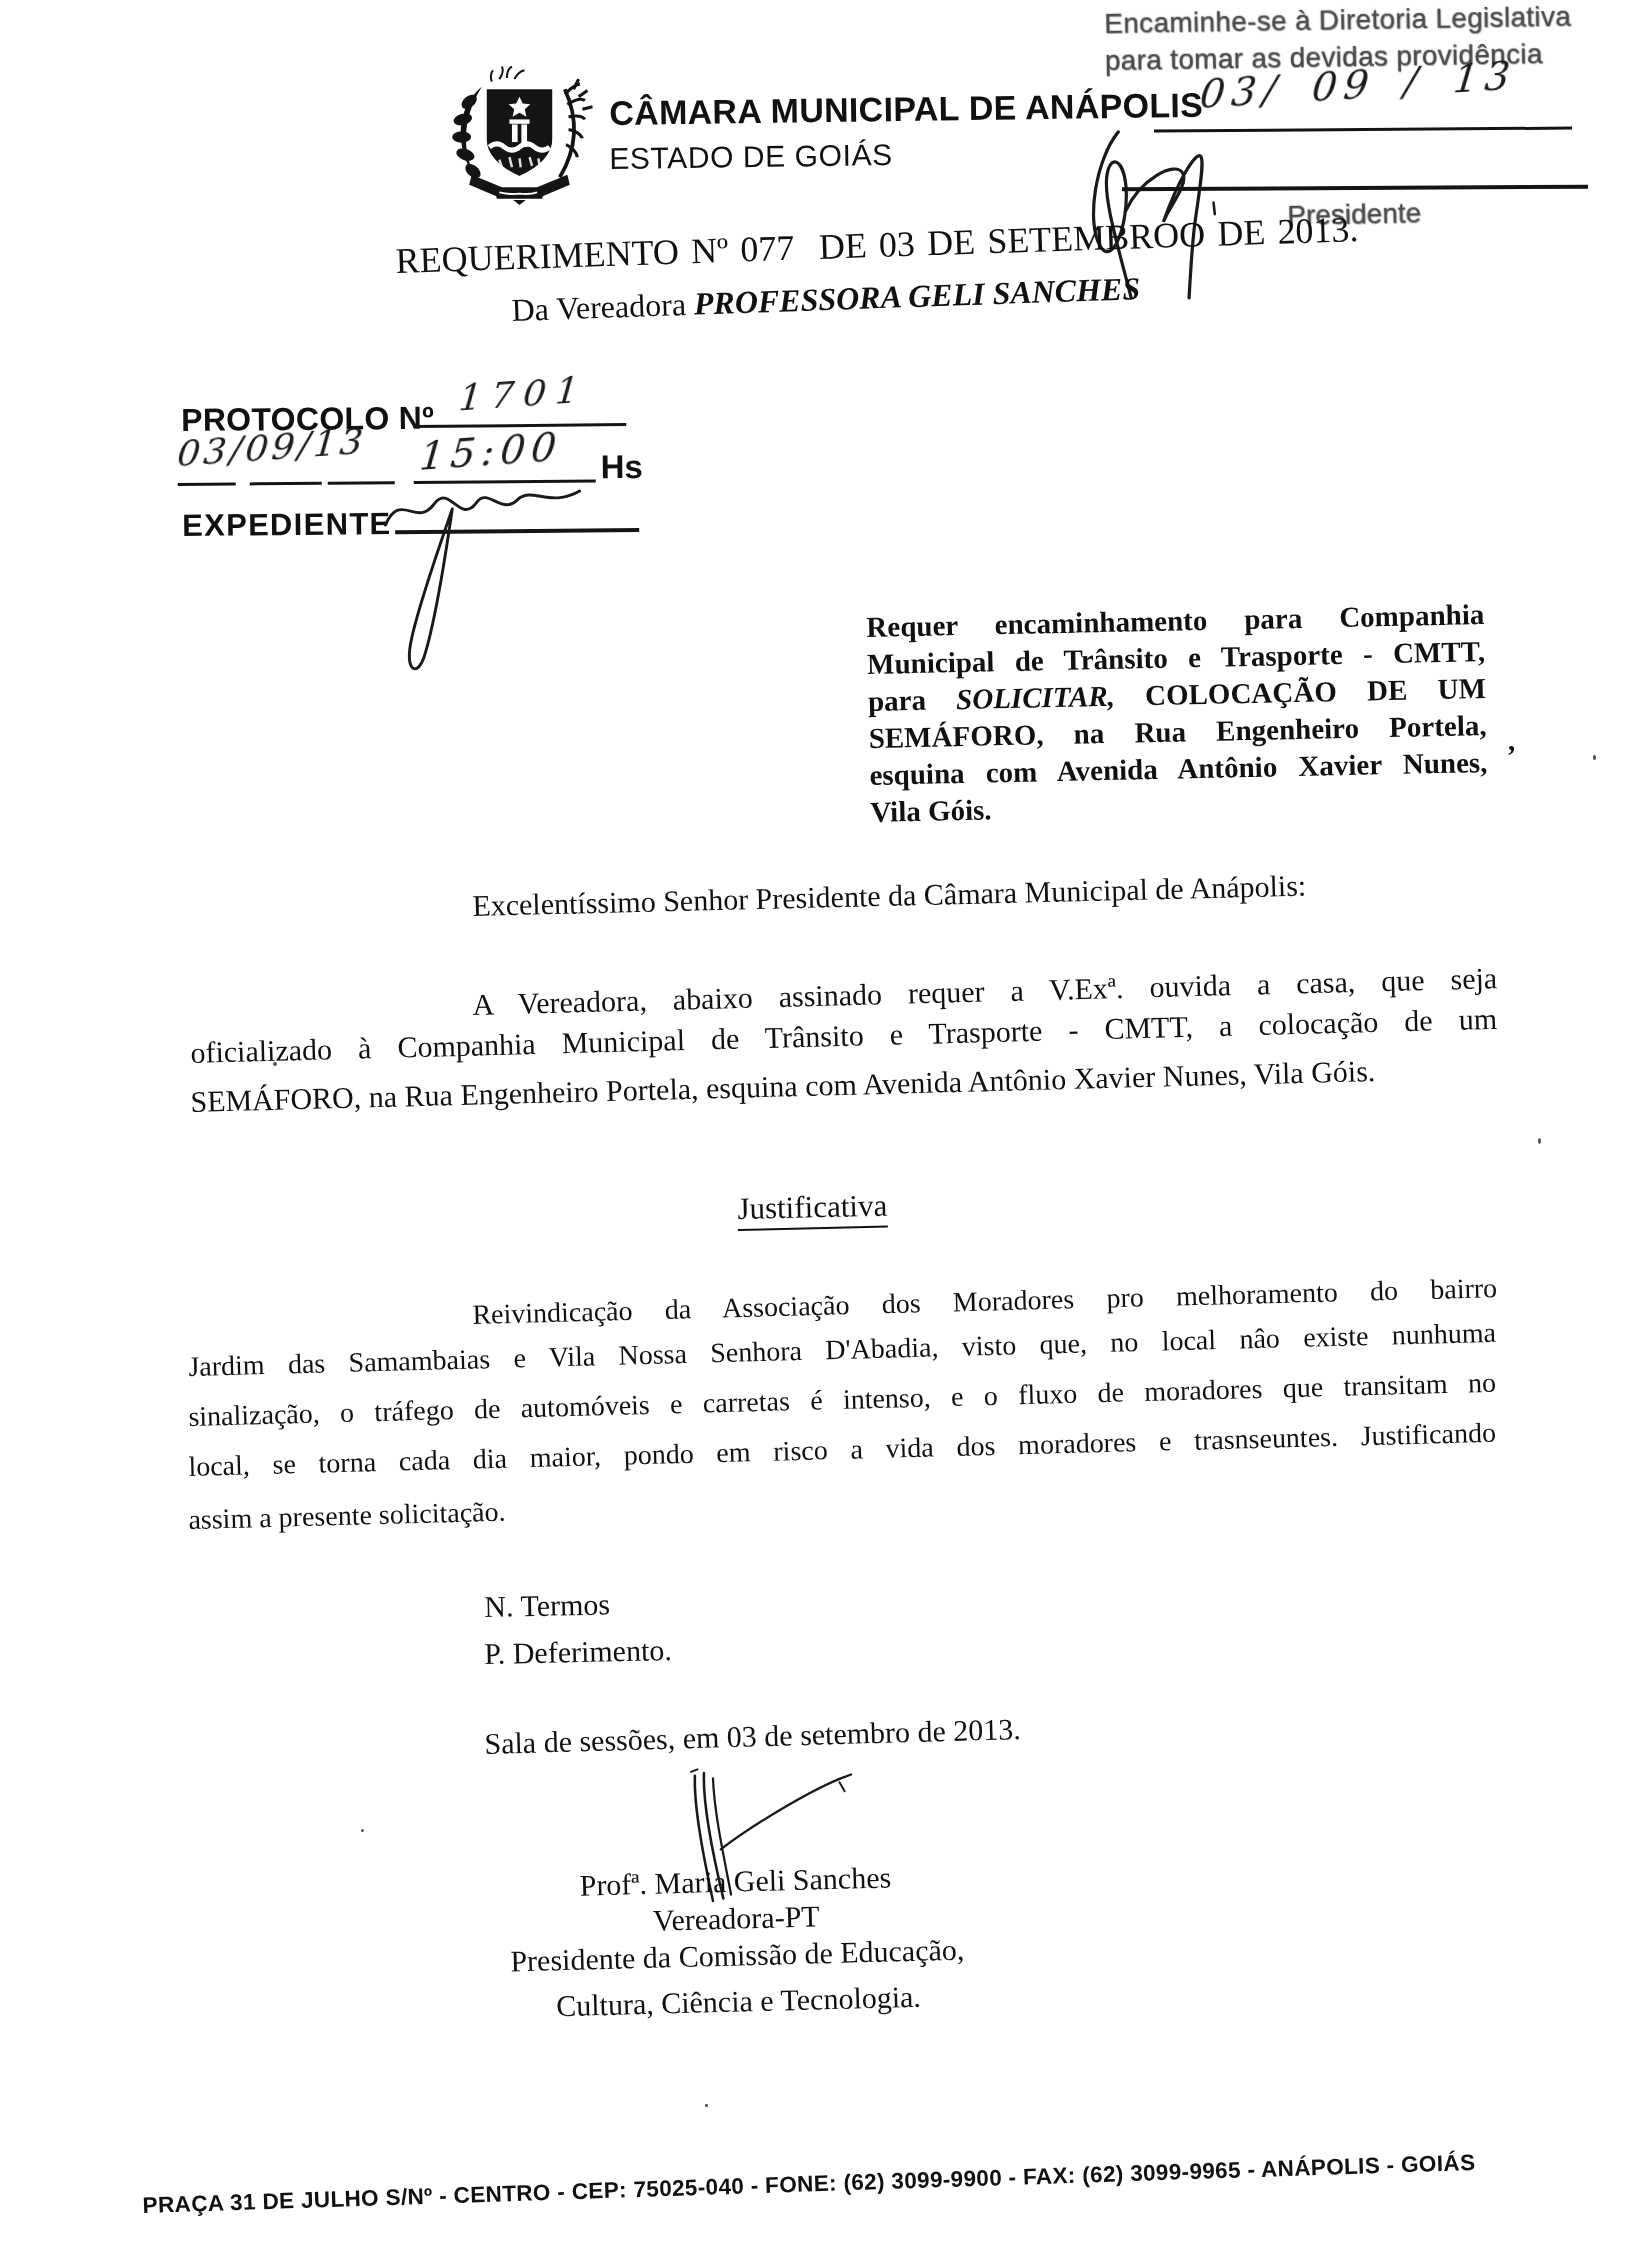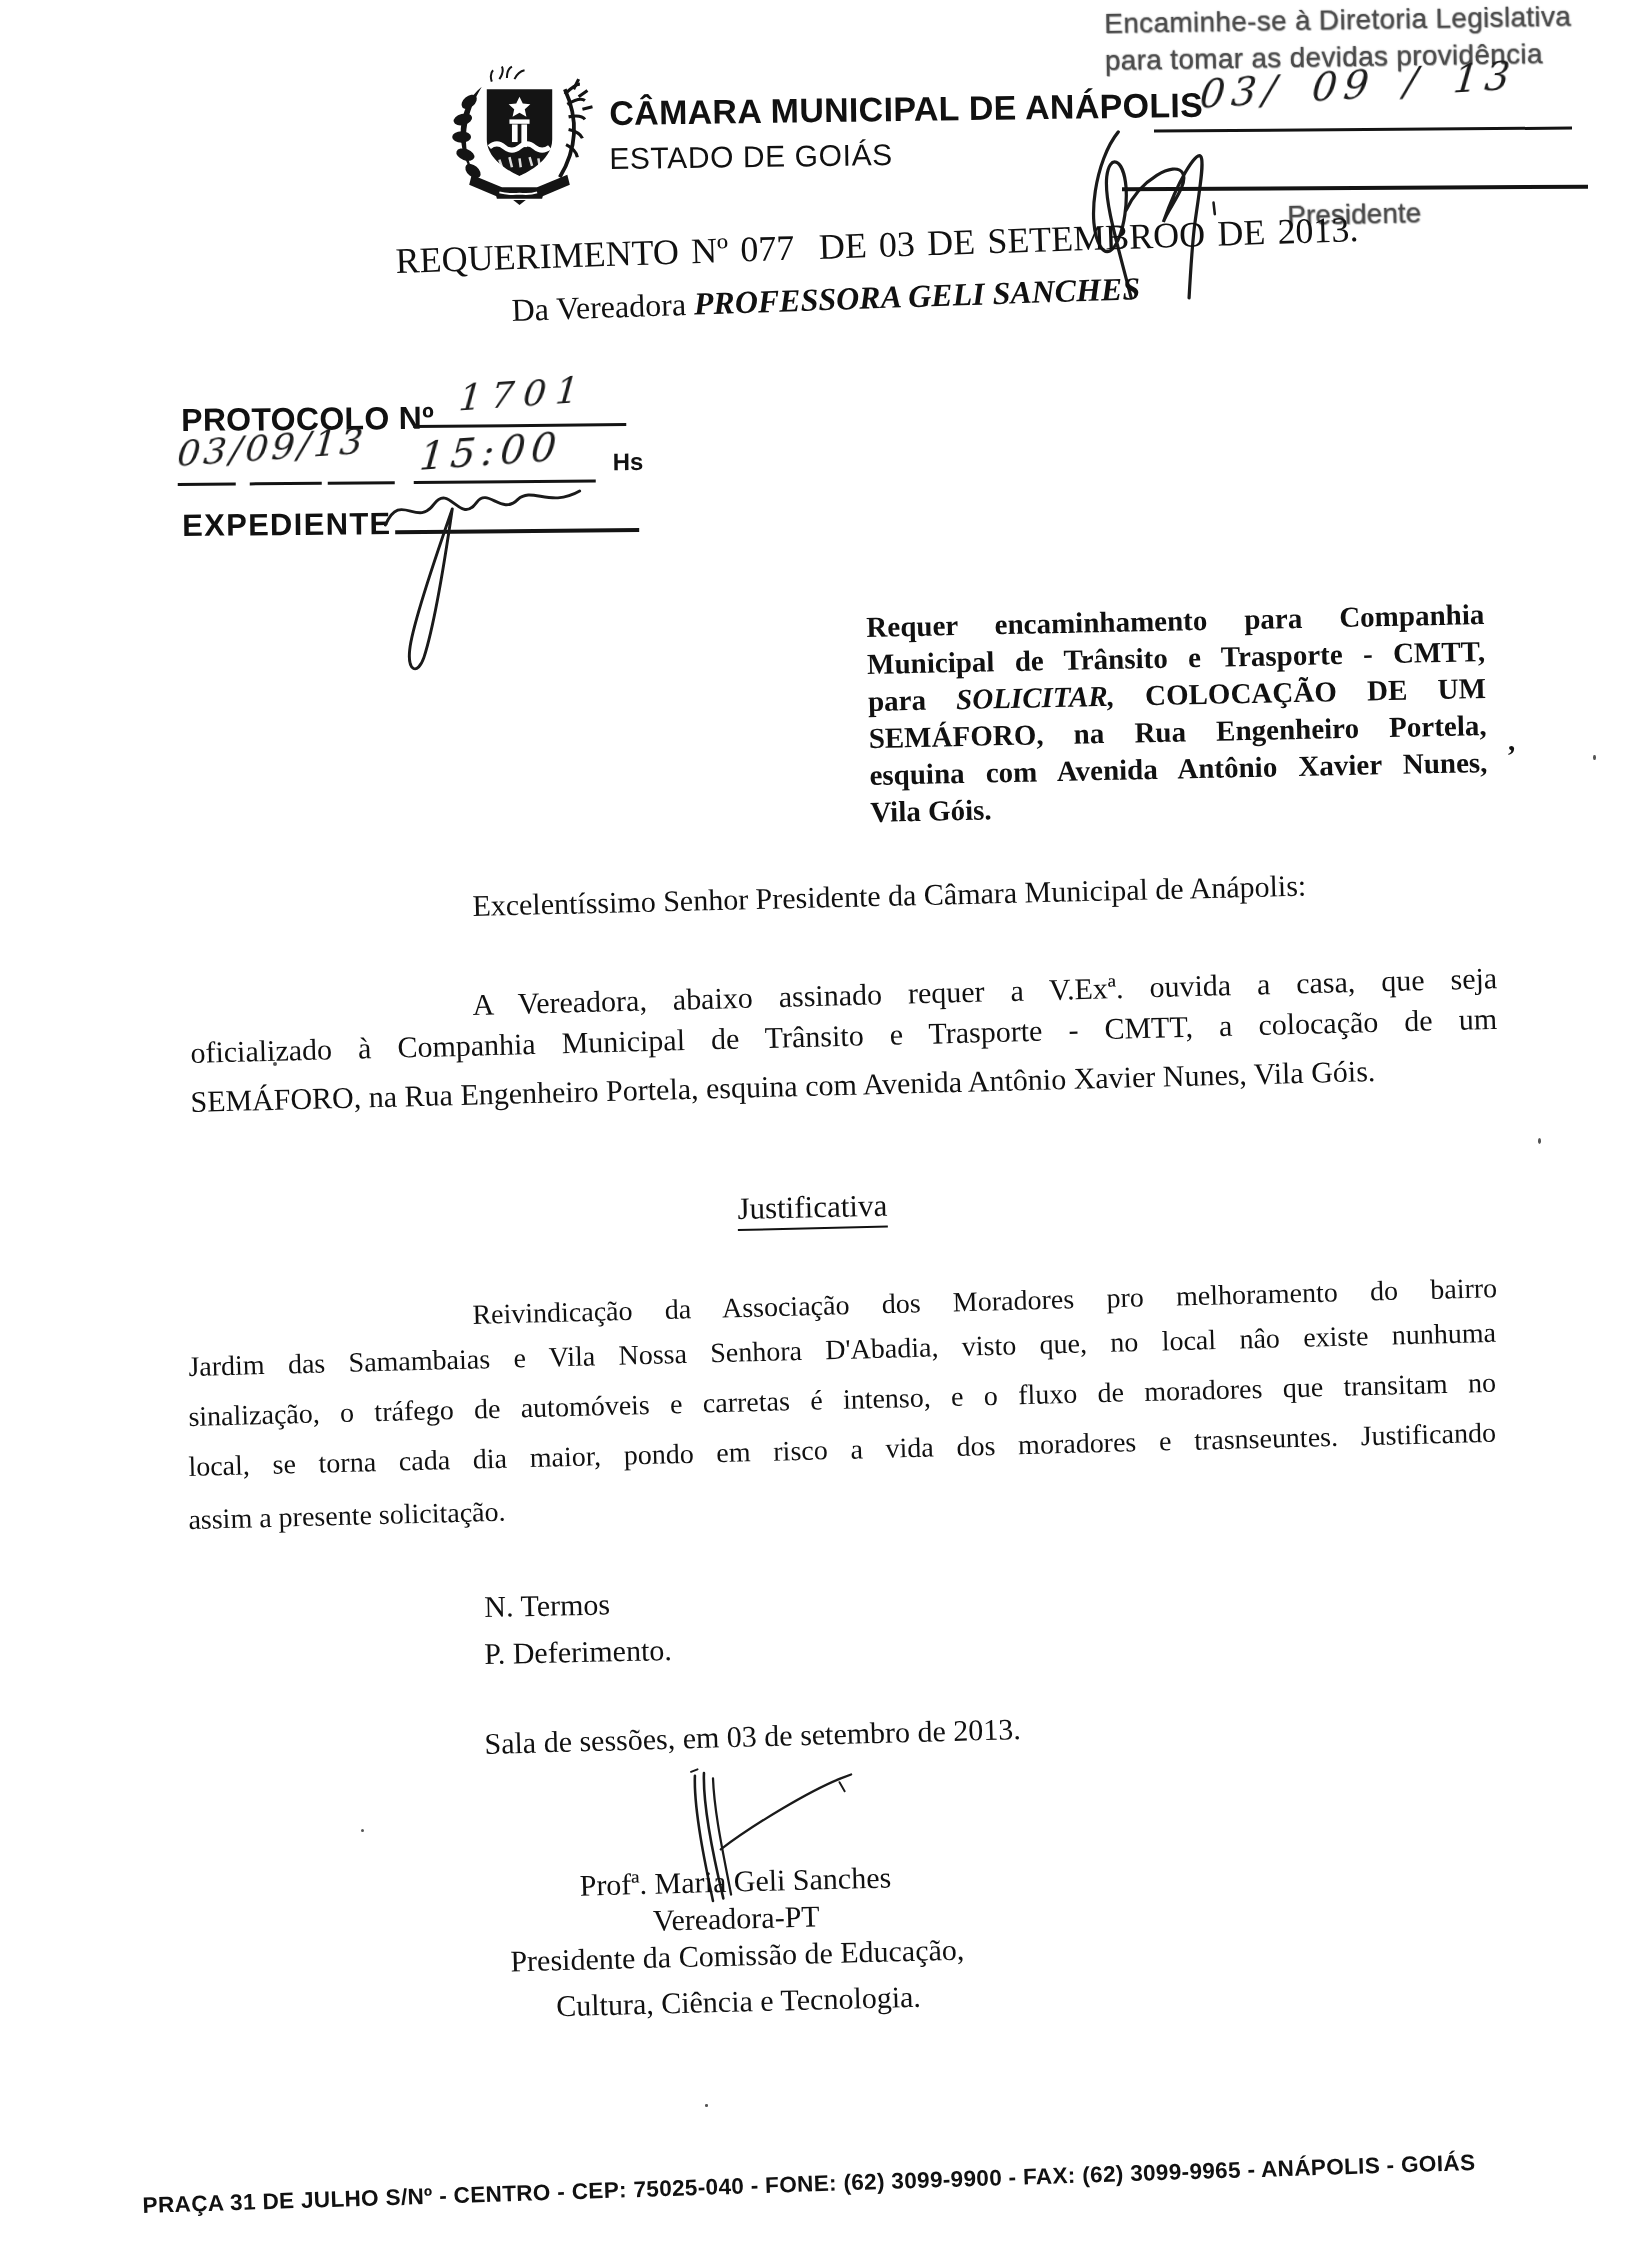--- a/index.html
+++ b/index.html
@@ -49,21 +49,21 @@
   .protocol{left:181px;top:397px;width:490px;height:310px;transform:rotate(-.5deg);transform-origin:left top;}
   .protocol .label1{left:0;top:5.2px;font-size:32px;letter-spacing:0.3px;}
   .protocol .num{left:276px;top:-17px;font-size:36px;letter-spacing:9px;}
   .protocol .numline{left:232px;top:30px;width:213px;}
   .protocol .pdate{left:-6.4px;top:36px;font-size:36px;letter-spacing:3.2px;}
   .protocol .d1{left:-3.9px;top:86px;width:58px;}
   .protocol .d2{left:68px;top:86px;width:72px;}
   .protocol .d3{left:146px;top:86px;width:67px;}
   .protocol .ptime{left:236px;top:39px;font-size:39px;letter-spacing:5.8px;}
   .protocol .tline{left:232px;top:86px;width:182px;}
-  .protocol .hs{left:419px;top:55px;font-size:24px;margin-left:12px;}
+  .protocol .hs{left:419px;top:55px;font-size:33px;}
   .protocol .label2{left:0;top:111px;font-size:31px;letter-spacing:1.3px;}
   .protocol .eline{left:213px;top:135px;width:244px;height:3.9px;}
 
   
   .request{left:866px;top:609px;width:618px;font-size:29px;font-weight:bold;
     line-height:37px;transform:rotate(-1.2deg);transform-origin:left top;}
   .stray-comma{left:1508px;top:724px;font-size:29px;font-weight:bold;}
 
   .salutation{left:472px;top:889px;font-size:30px;transform:rotate(-1.4deg);transform-origin:left top;white-space:nowrap;}
   .bl{font-size:30px;transform:rotate(-1.5deg);transform-origin:left top;}

